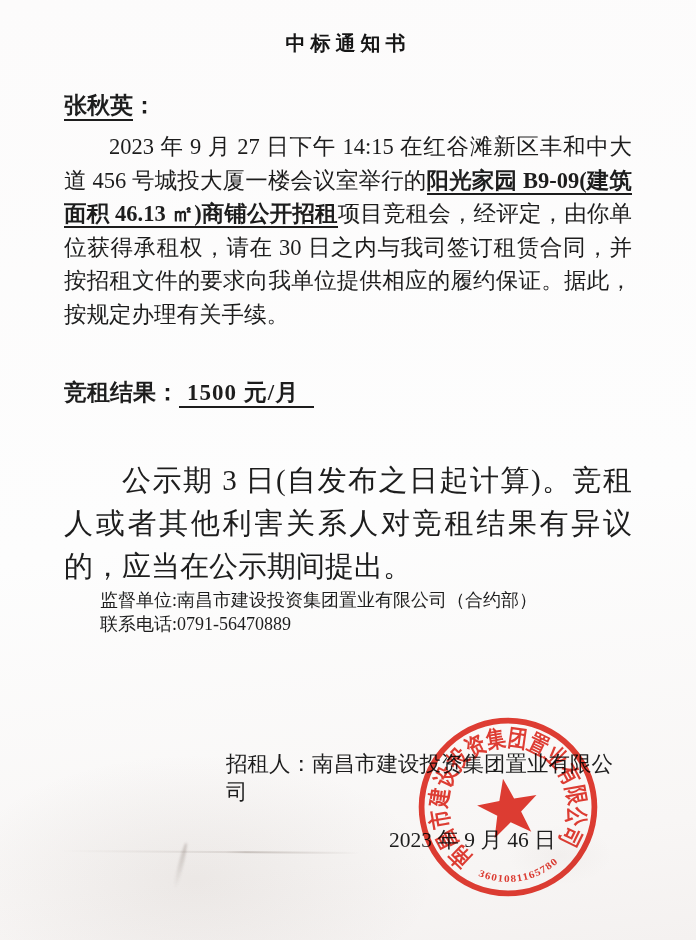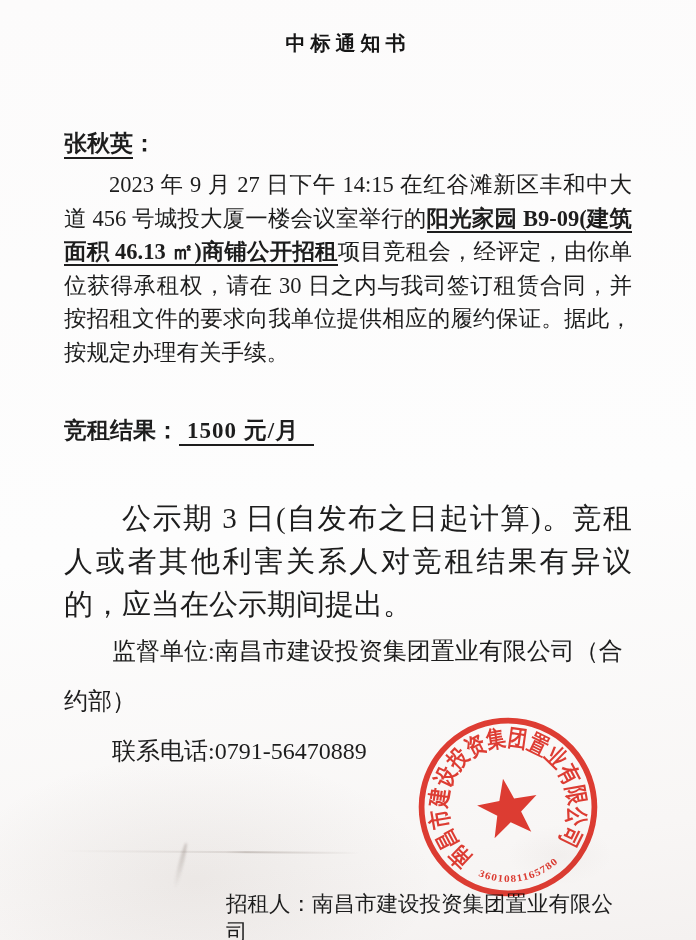--- a/index.html
+++ b/index.html
@@ -50,21 +50,21 @@
   }
   .doc-title {
     margin-top: 30px;
     text-align: center;
     font-size: 20px;
     font-weight: bold;
     letter-spacing: 5px;
     color: #161616;
   }
   .salutation {
-    margin-top: 72px;
+    margin-top: 34px;
     font-size: 23px;
     font-weight: bold;
     line-height: 30px;
   }
   .salutation .name {
     border-bottom: 2px solid #1d1d1d;
     padding-bottom: 1px;
   }
   .body-para {
     margin-top: 9px;
@@ -90,22 +90,22 @@
     letter-spacing: 1px;
   }
   .notice-para {
     margin-top: 50px;
     font-size: 29px;
     line-height: 43px;
     text-align: justify;
     text-indent: 2em;
   }
   .contact-line {
-    font-size: 24px;
-    line-height: 50px;
+    font-size: 18px;
+    line-height: 24px;
     text-indent: 2em;
   }
   .signature-line {
     margin-top: 114px;
     font-size: 21.5px;
     line-height: 28px;
     padding-left: 162px;
   }
   .date-line {
     margin-top: 20px;

